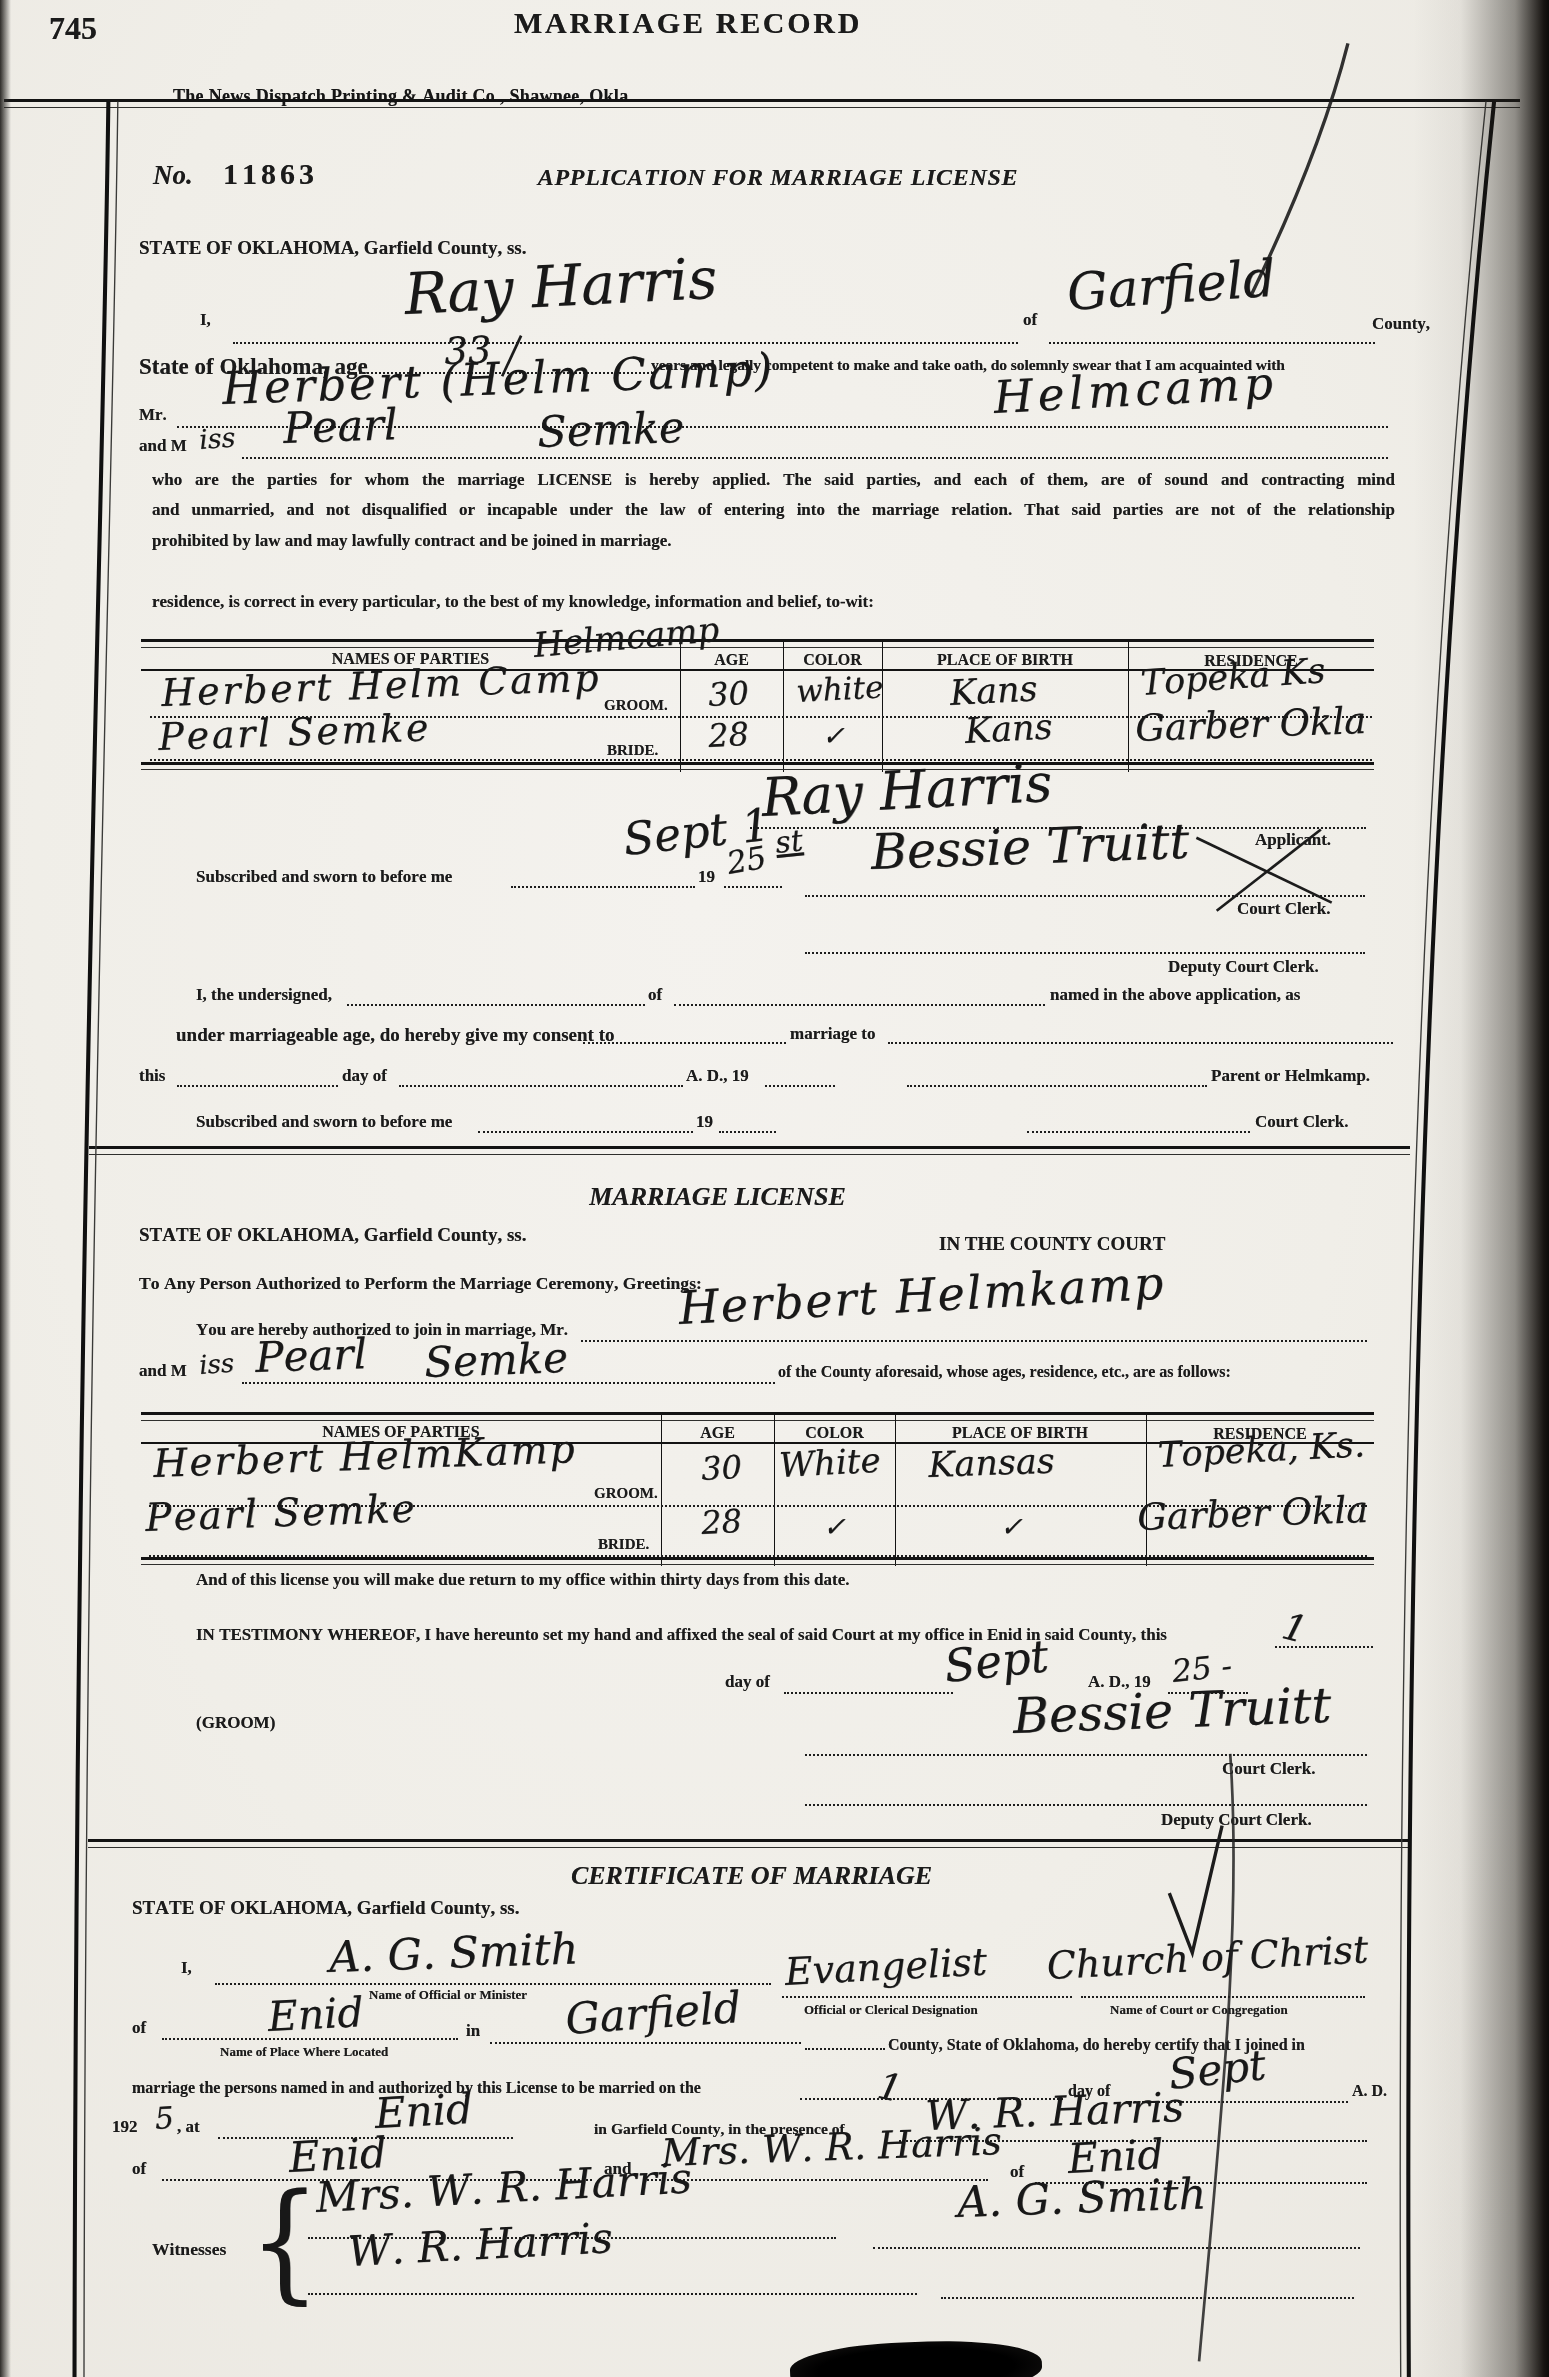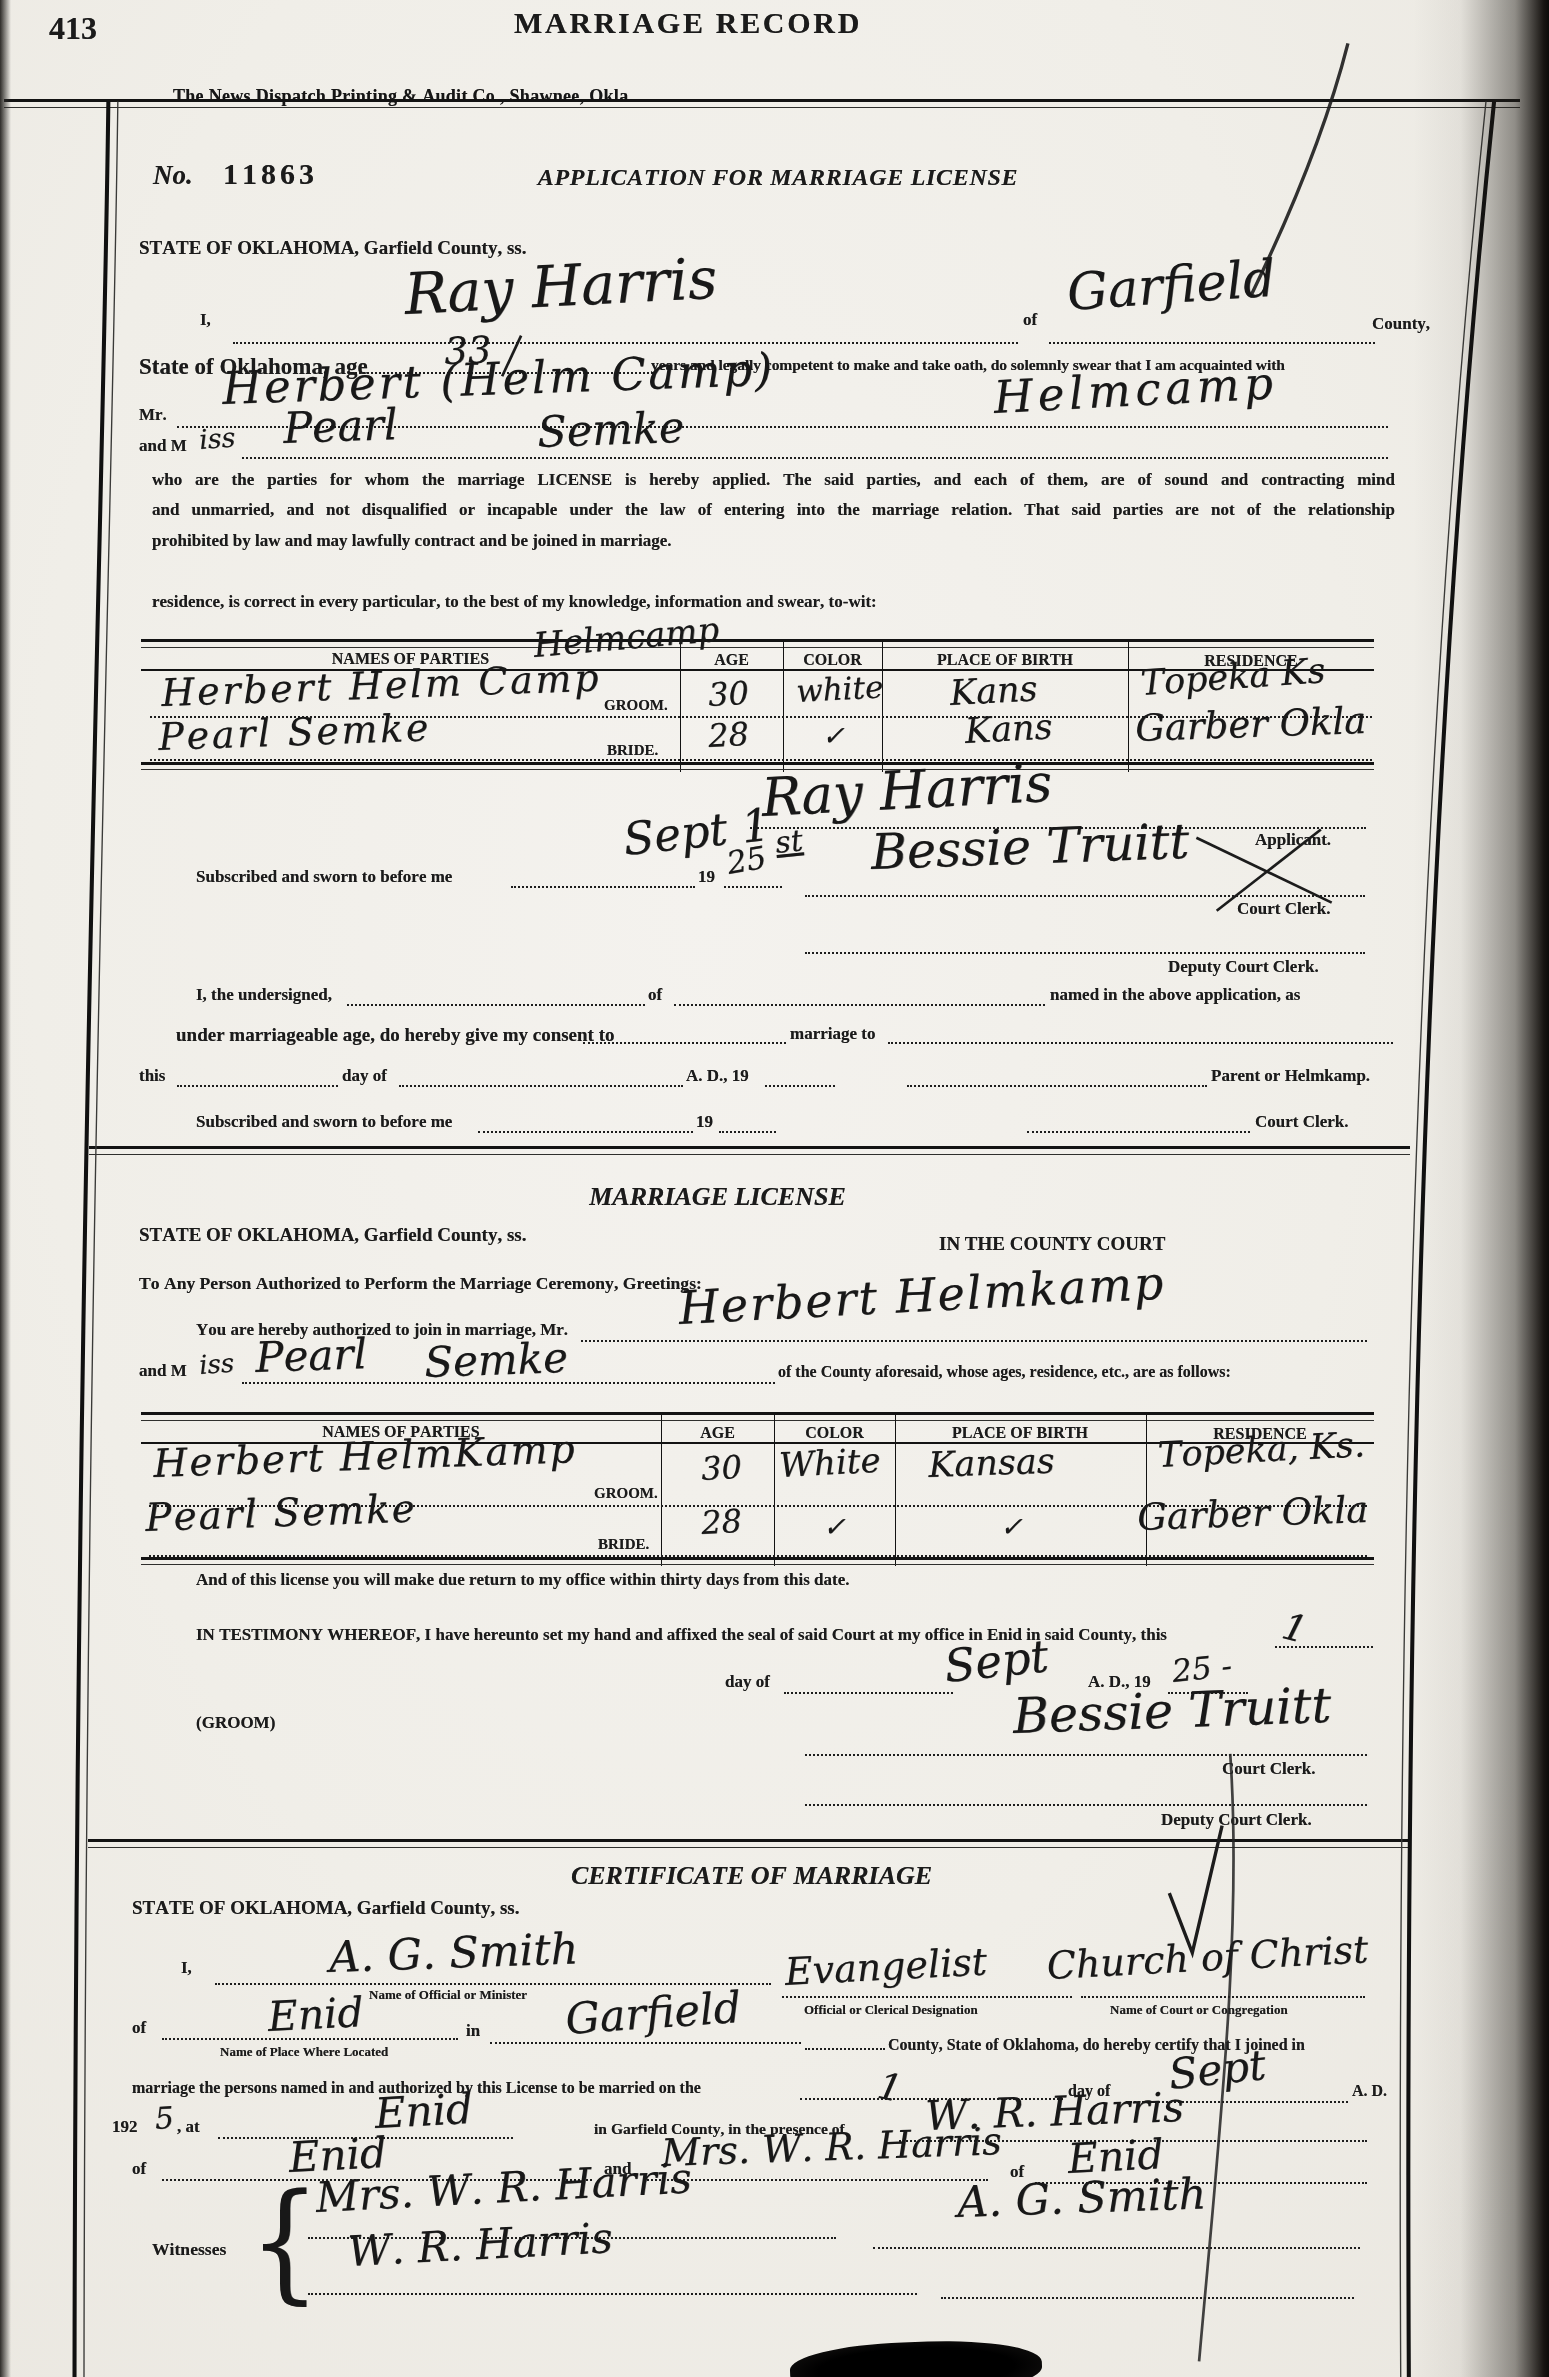--- a/index.html
+++ b/index.html
@@ -23,21 +23,21 @@
      background:linear-gradient(to right,rgba(0,0,0,0) 0%,rgba(40,36,30,0.06) 35%,rgba(30,27,22,0.45) 75%,#181512 96%,#0c0b09 100%);}
   .blob{position:absolute;left:790px;top:2342px;width:252px;height:53px;border-radius:45%;
      background:radial-gradient(ellipse at center,#000 55%,#1c1a18 100%);transform:rotate(-2deg);}
   svg.overlay{position:absolute;left:0;top:0;}
 </style>
 </head>
 <body>
 
 <div id="page">
 
-  <span class="abs p" style="left:49px;top:10.8px;font-size:32px;">413</span>
+  <span class="abs p" style="left:49px;top:10.8px;font-size:32px;">745</span>
   <span class="abs p" style="left:514px;top:6.8px;width:338px;text-align:center;font-size:30px;letter-spacing:2.7px;">MARRIAGE RECORD</span>
   <span class="abs p" style="left:173px;top:87px;font-size:18px;letter-spacing:0.3px;color:#161616;">The News Dispatch Printing &amp; Audit Co., Shawnee, Okla.</span>
   <div class="abs rule" style="left:4px;top:99px;width:1516px;height:3.4px;"></div>
   <div class="abs thin" style="left:4px;top:107px;width:1516px;height:1.4px;"></div>
 
   <span class="abs p it" style="left:153px;top:161px;font-size:27px;">No.</span>
   <span class="abs p" style="left:223px;top:158px;font-size:30px;letter-spacing:4px;">11863</span>
   <span class="abs p it" style="left:514px;top:165px;width:528px;text-align:center;font-size:24px;letter-spacing:0.7px;">APPLICATION FOR MARRIAGE LICENSE</span>
 
   <span class="abs p" style="left:139px;top:238px;font-size:19px;">STATE OF OKLAHOMA, Garfield County, ss.</span>
@@ -62,21 +62,21 @@
 
   <span class="abs p" style="left:139px;top:437px;font-size:17px;">and M</span>
   <span class="abs hw" style="left:200px;top:425px;font-size:27px;transform:rotate(-4deg);">iss</span>
   <div class="abs dot" style="left:242px;top:457px;width:1146px;"></div>
   <span class="abs hw" style="left:284px;top:405px;font-size:43px;transform:rotate(-2deg);">Pearl</span>
   <span class="abs hw" style="left:538px;top:409px;font-size:43px;transform:rotate(-2deg);">Semke</span>
 
   <span class="abs p just" style="left:152px;top:501px;width:1243px;font-size:17px;">and unmarried, and not disqualified or incapable under the law of entering into the marriage relation.  That said parties are not of the relationship</span>
   <span class="abs p just" style="left:152px;top:471px;width:1243px;font-size:17px;">who are the parties for whom the marriage LICENSE is hereby applied.  The said parties, and each of them, are of sound and contracting mind</span>
   <span class="abs p" style="left:152px;top:532px;font-size:17px;">prohibited by law and may lawfully contract and be joined in marriage.</span>
-  <span class="abs p" style="left:152px;top:593px;font-size:17px;">residence, is correct in every particular, to the best of my knowledge, information and swear, to-wit:</span>
+  <span class="abs p" style="left:152px;top:593px;font-size:17px;">residence, is correct in every particular, to the best of my knowledge, information and belief, to-wit:</span>
 
   <div class="abs rule" style="left:141px;top:639px;width:1233px;height:3.4px;"></div>
   <div class="abs thin" style="left:141px;top:647px;width:1233px;height:1.4px;"></div>
   <span class="abs p" style="left:141px;top:650px;width:539px;text-align:center;font-size:16px;">NAMES OF PARTIES</span>
   <span class="abs p" style="left:680px;top:651px;width:103px;text-align:center;font-size:16px;">AGE</span>
   <span class="abs p" style="left:783px;top:651px;width:99px;text-align:center;font-size:16px;">COLOR</span>
   <span class="abs p" style="left:882px;top:651px;width:246px;text-align:center;font-size:16px;">PLACE OF BIRTH</span>
   <span class="abs p" style="left:1128px;top:652px;width:246px;text-align:center;font-size:16px;">RESIDENCE</span>
   <div class="abs rule" style="left:141px;top:669px;width:1233px;height:2px;"></div>
   <div class="abs rule" style="left:680px;top:639px;width:1.4px;height:133px;"></div>

